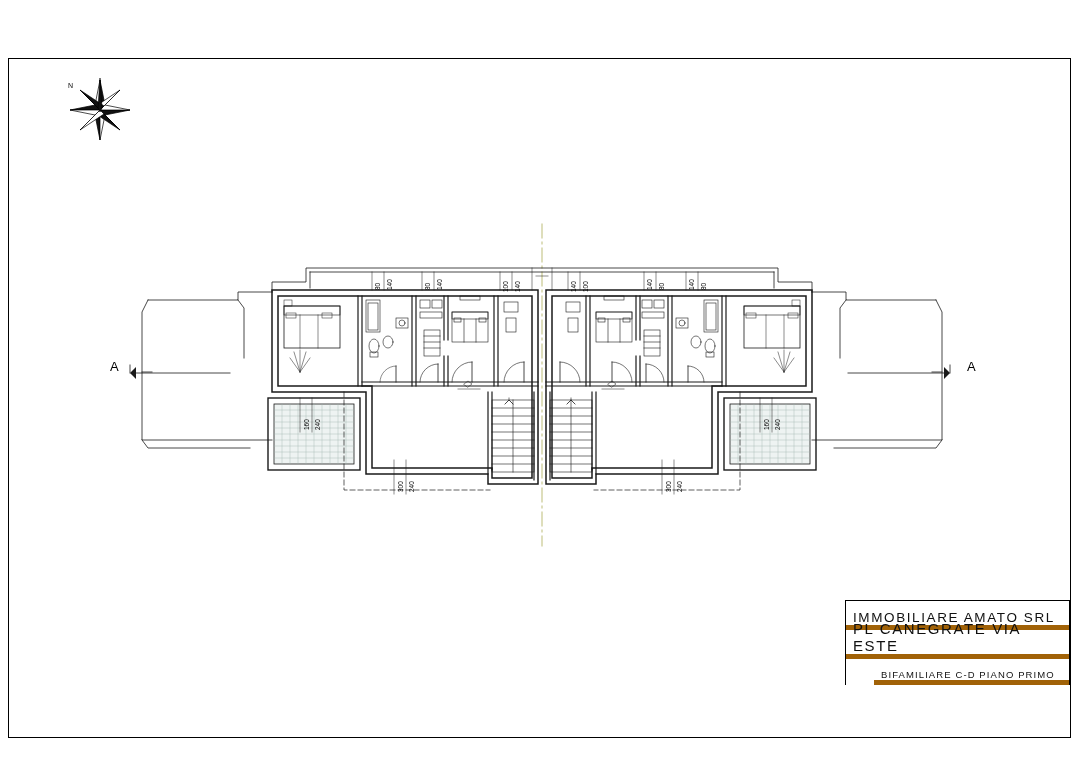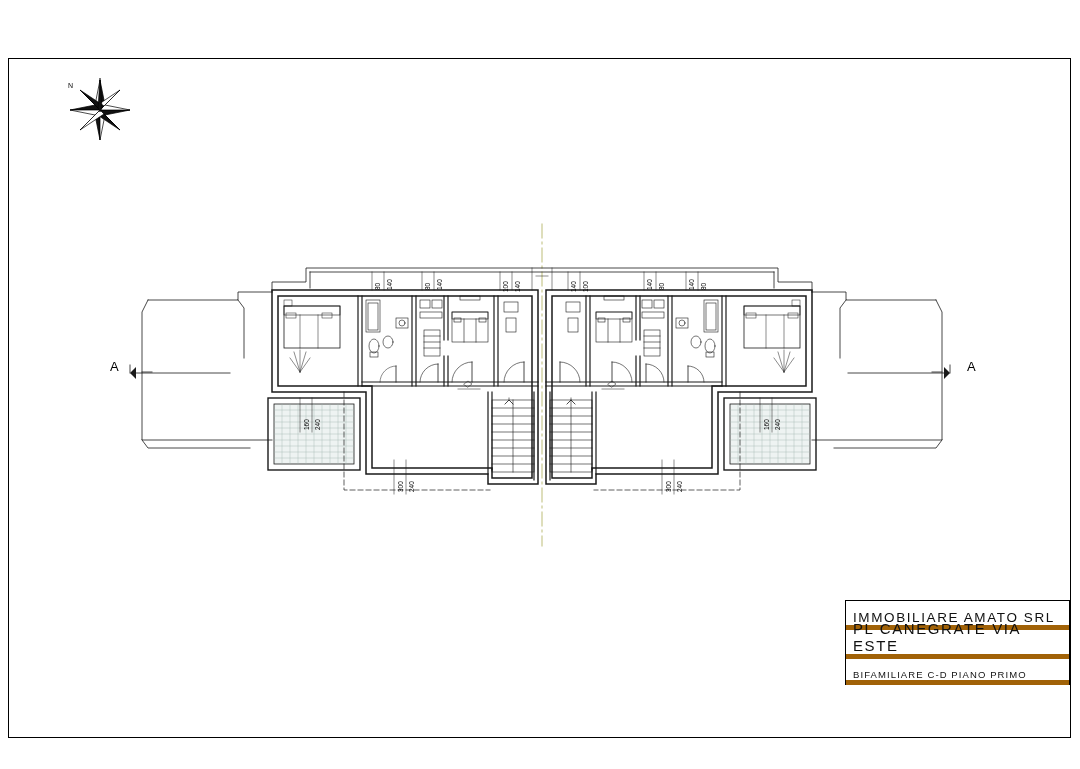--- a/index.html
+++ b/index.html
@@ -58,21 +58,21 @@
   }
   .titleblock .tb-row {
     border-bottom: 5px solid #a16207;
     box-sizing: border-box;
     display: flex;
     align-items: flex-end;
     padding-left: 7px;
   }
   .tb-row.r1 { height: 29px; }
   .tb-row.r2 { height: 29px; }
-  .tb-row.r3 { height: 26px; }
+  .tb-row.r3 { height: 26px; margin-left: 28px; }
   .tb-row.r1 span {
     font-size: 13.5px;
     letter-spacing: 1.6px;
     color: #111;
     font-family: "Liberation Sans", sans-serif;
   }
   .tb-row.r2 span {
     font-size: 15px;
     letter-spacing: 1.6px;
     color: #111;

